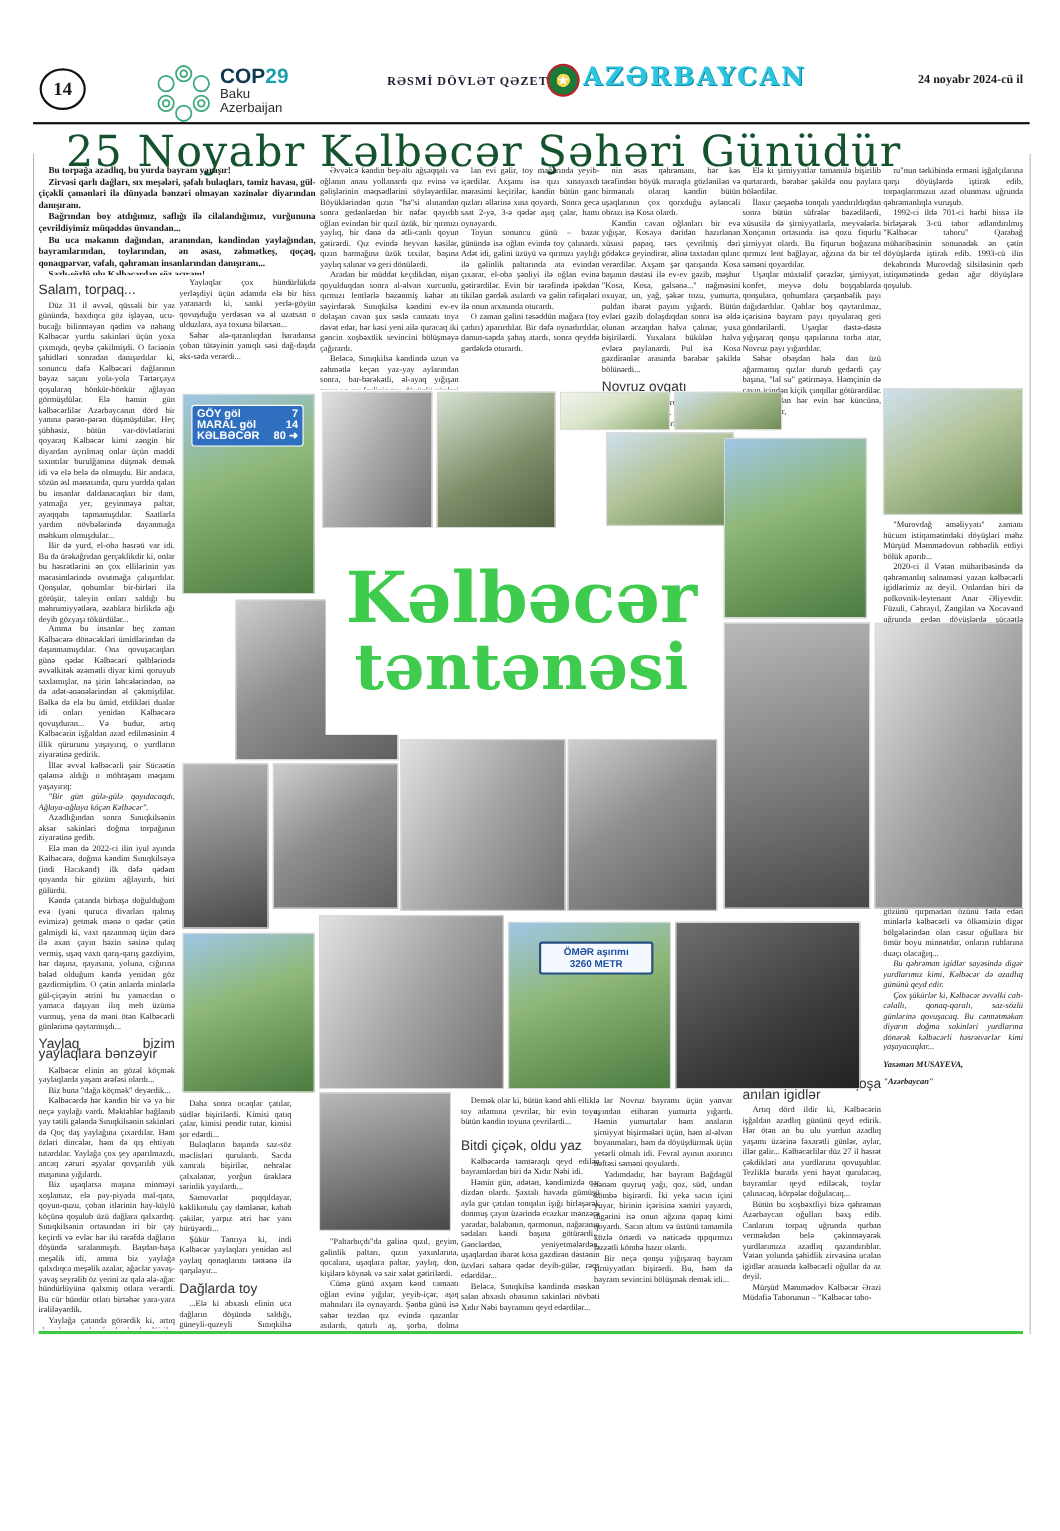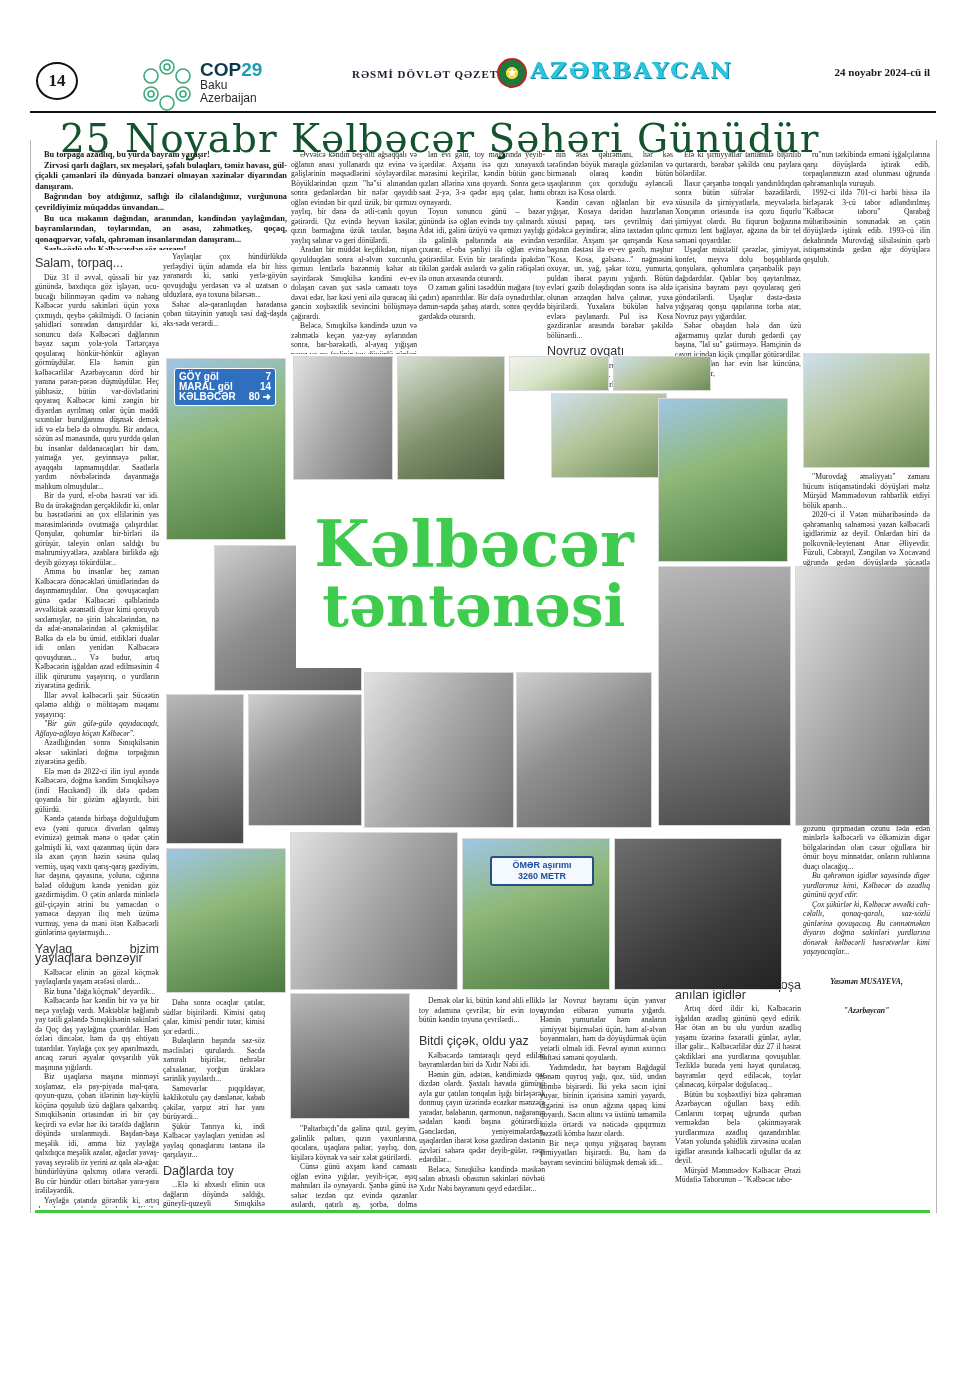--- a/index.html
+++ b/index.html
@@ -24,21 +24,21 @@
       display:flex;align-items:center;justify-content:center;color:#fff;font-size:13px;}
   #date{left:740px;top:66px;width:190px;text-align:right;font-size:11px;font-weight:bold;}
   
   #headline{left:60px;top:116px;width:845px;text-align:left;font-family:"DejaVu Serif",serif;
       font-size:39px;color:#14532d;letter-spacing:1px;}
   
   .flow{font-size:7.7px;line-height:9.5px;text-align:justify;overflow:hidden;}
   .flow p{margin:0;text-indent:9px;}
   .flow p.b{font-weight:bold;text-indent:9px;}
   .flow p.q{font-style:italic;}
-  .flow p.sig{text-align:center;font-weight:bold;font-style:italic;text-indent:0;margin-top:20px;}
+  .flow p.sig{text-align:left;font-weight:bold;font-style:italic;text-indent:0;margin-top:6px;}
   .flow h3{margin:7px 0 4px 0;font-family:"Liberation Sans",sans-serif;font-weight:normal;
       font-size:12.5px;color:#333;text-indent:0;}
   #intro.flow{font-size:8.4px;line-height:10.6px;}
   
   .photo{box-shadow:0 0 0 1px #d9d9d9 inset;}
   .bw1{background:linear-gradient(145deg,#cfcfcf 0%,#8f8f8f 45%,#5f5f5f 100%);}
   .bw2{background:linear-gradient(120deg,#e2e2e2 0%,#a5a5a5 50%,#717171 100%);}
   .bw3{background:linear-gradient(165deg,#b9b9b9 0%,#7c7c7c 55%,#474747 100%);}
   .bwdark{background:linear-gradient(150deg,#6f6f6f 0%,#3c3c3c 60%,#222 100%);}
   .cgreen{background:linear-gradient(160deg,#9fc6e8 0%,#8fb87a 40%,#4c7a3f 100%);}

